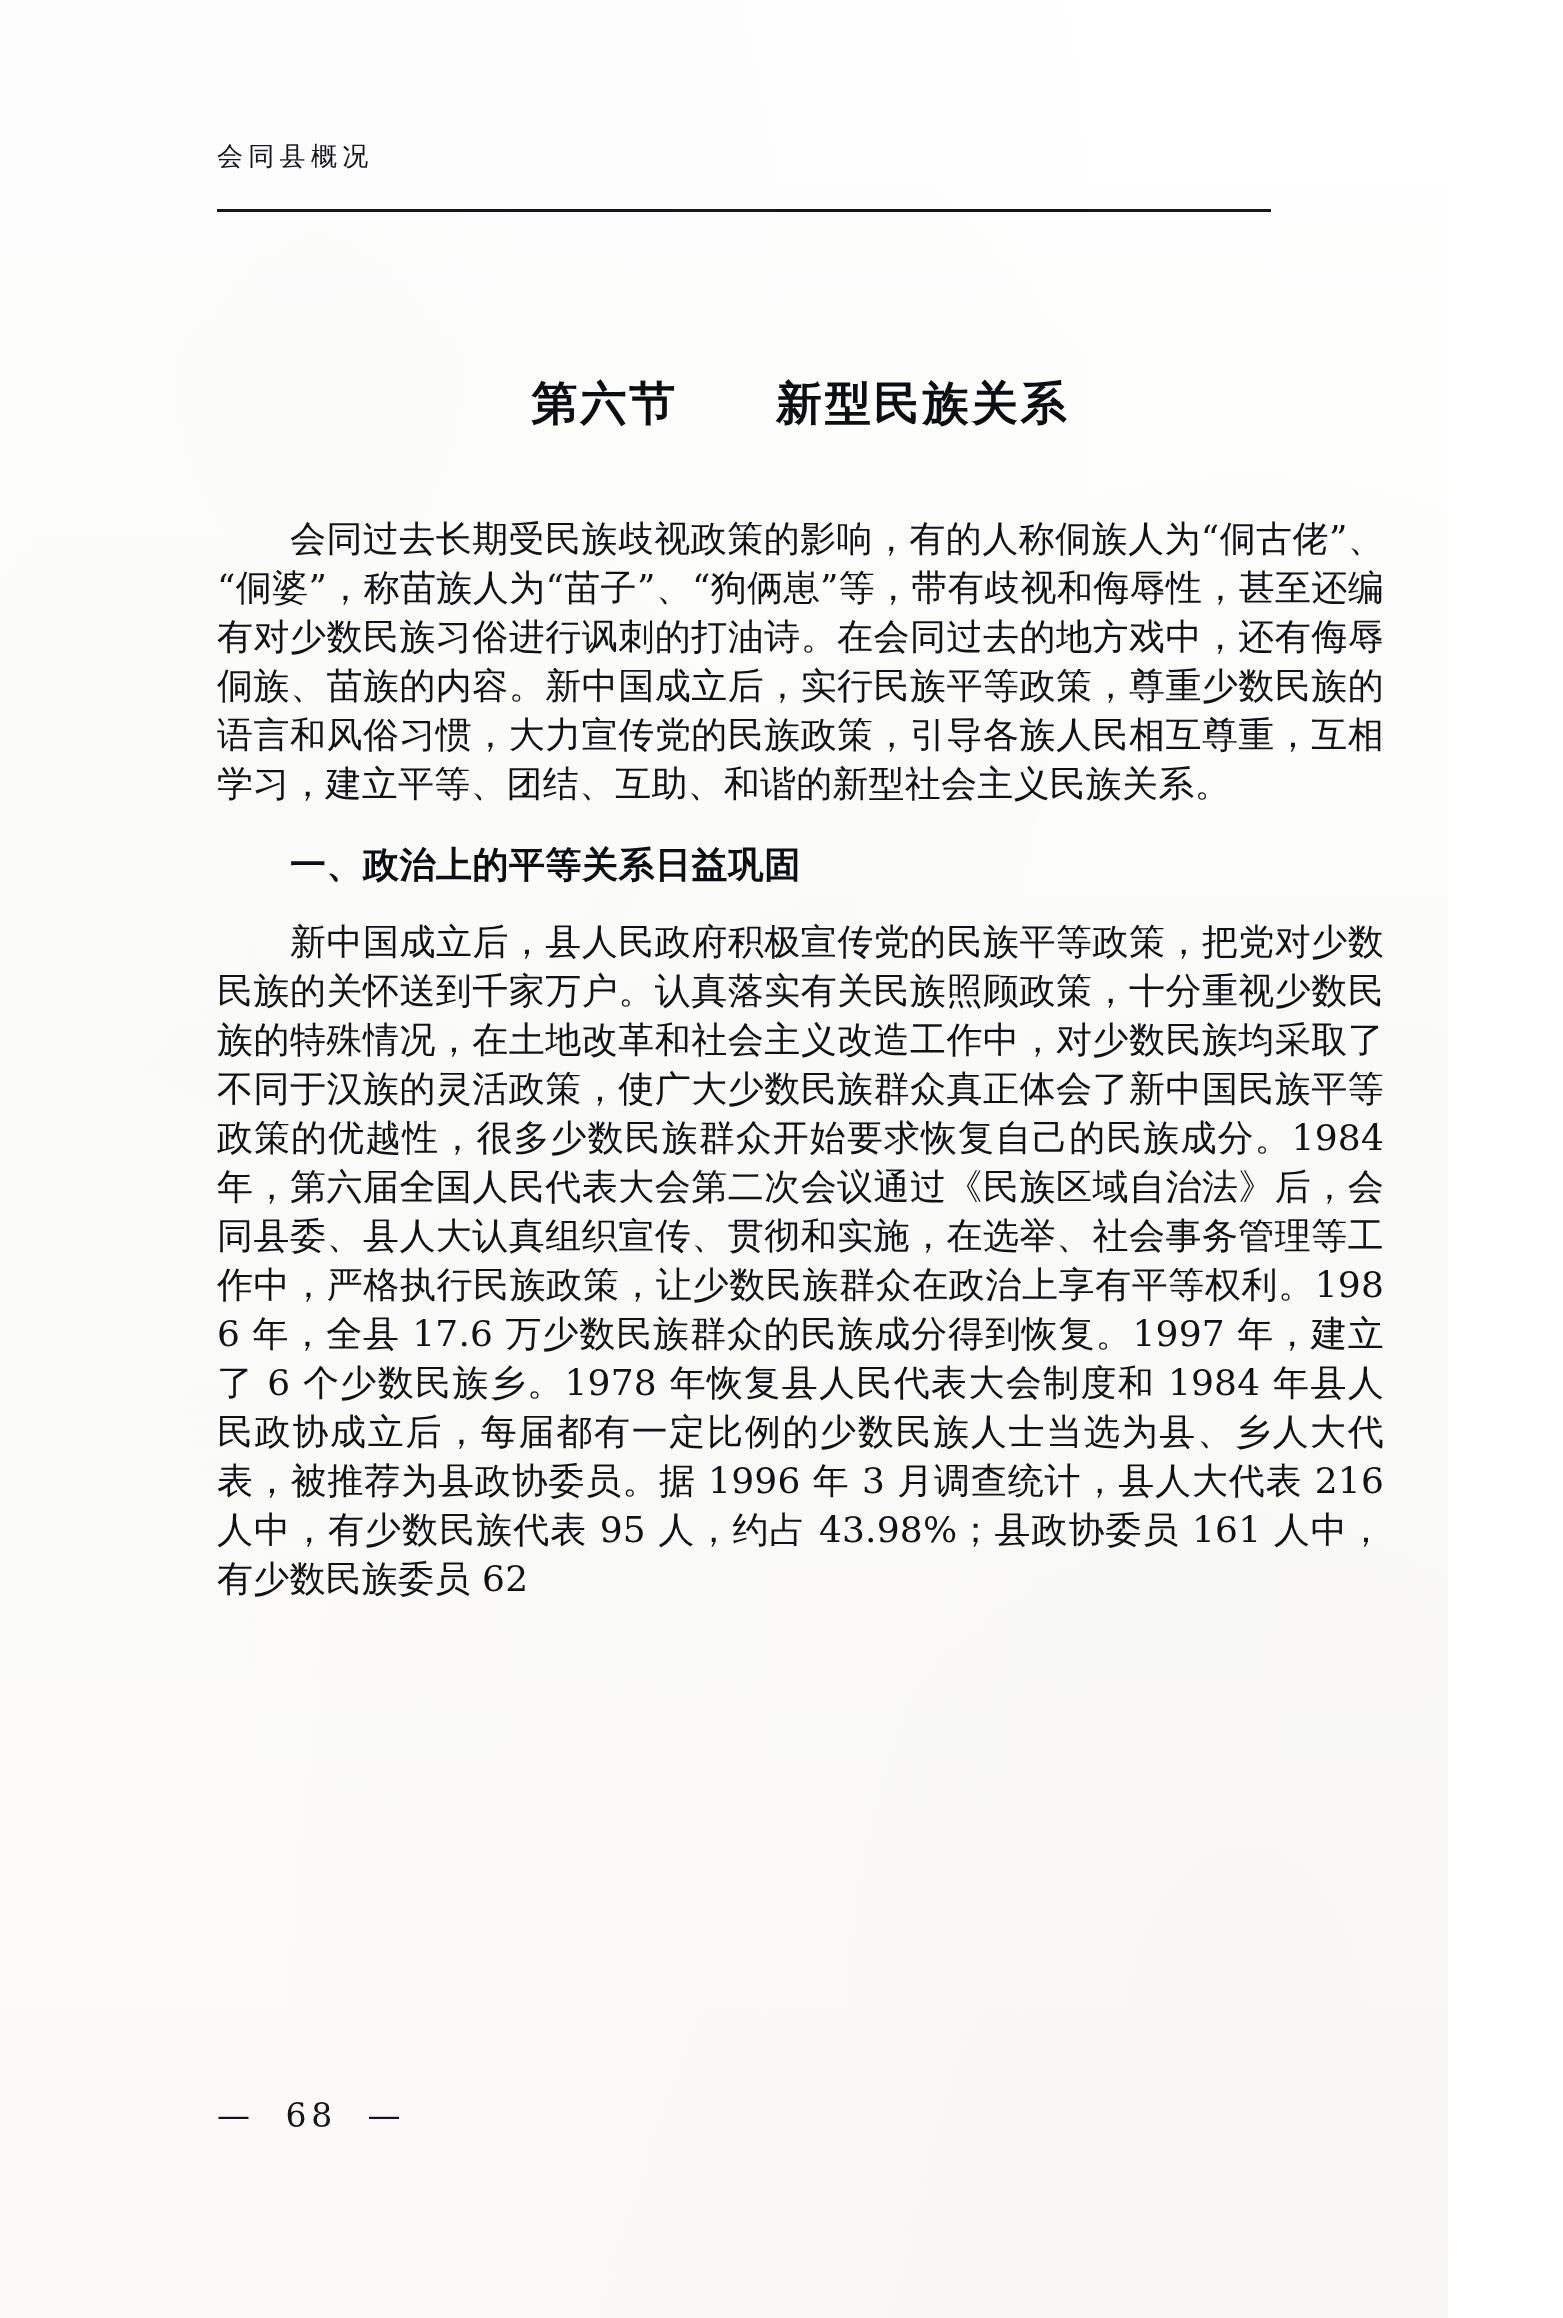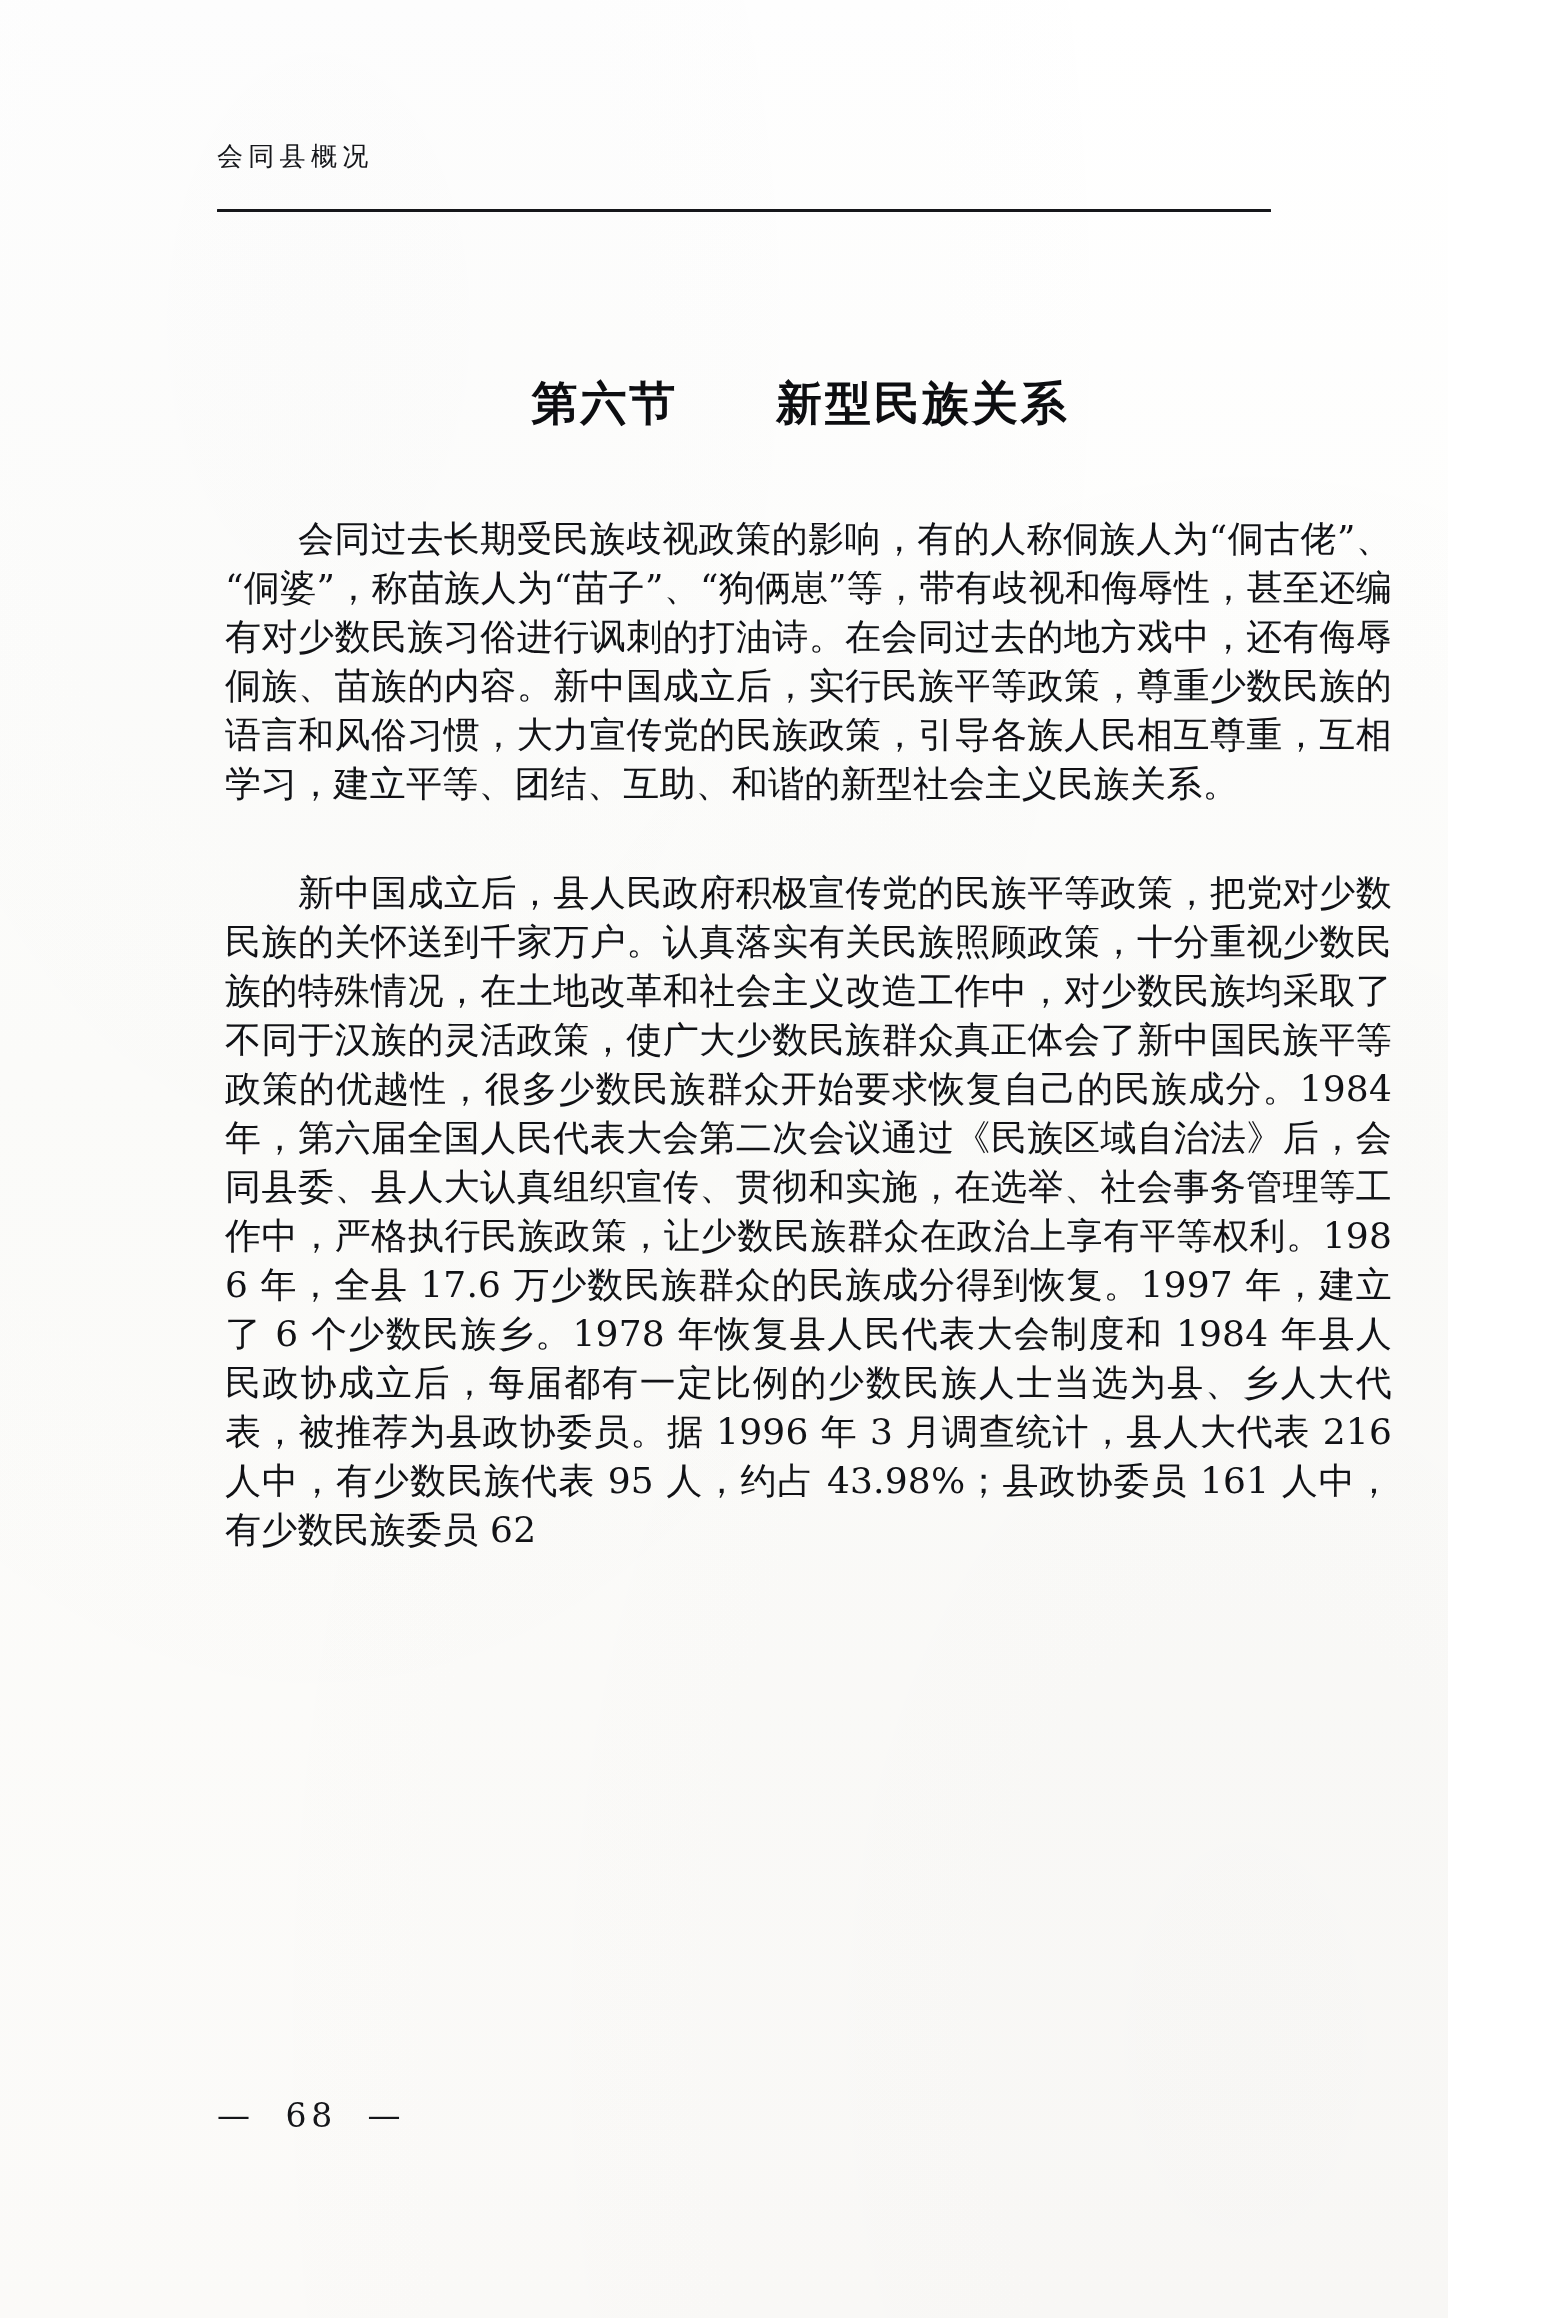--- a/index.html
+++ b/index.html
@@ -79,21 +79,20 @@
     color: #0d0e11;
     white-space: pre;
   }
 
   
   .column {
     position: absolute;
     left: 217px;
     top: 514px;
     width: 1167px;
-    margin-left: 8px;
   }
 
   p.body-par {
     margin: 0;
     font-family: "DejaVu Serif", "Liberation Serif", serif;
     font-size: 36px;
     line-height: 49px;
     color: #111216;
     text-align: justify;
     text-justify: inter-character;
@@ -145,20 +144,21 @@
     <div class="head-rule"></div>
 
     <h1 class="section-title">第六节　　新型民族关系</h1>
 
     <div class="column">
 
       <p class="body-par">会同过去长期受民族歧视政策的影响，有的人称侗族人为“侗古佬”、“侗婆”，称苗族人为“苗子”、“狗俩崽”等，带有歧视和侮辱性，甚至还编有对少数民族习俗进行讽刺的打油诗。在会同过去的地方戏中，还有侮辱侗族、苗族的内容。新中国成立后，实行民族平等政策，尊重少数民族的语言和风俗习惯，大力宣传党的民族政策，引导各族人民相互尊重，互相学习，建立平等、团结、互助、和谐的新型社会主义民族关系。</p>
 
       <div class="gap-before-sub"></div>
 
+      <h2 class="sub-head">一、政治上的平等关系日益巩固</h2>
 
       <div class="gap-after-sub"></div>
 
       <p class="body-par">新中国成立后，县人民政府积极宣传党的民族平等政策，把党对少数民族的关怀送到千家万户。认真落实有关民族照顾政策，十分重视少数民族的特殊情况，在土地改革和社会主义改造工作中，对少数民族均采取了不同于汉族的灵活政策，使广大少数民族群众真正体会了新中国民族平等政策的优越性，很多少数民族群众开始要求恢复自己的民族成分。1984 年，第六届全国人民代表大会第二次会议通过《民族区域自治法》后，会同县委、县人大认真组织宣传、贯彻和实施，在选举、社会事务管理等工作中，严格执行民族政策，让少数民族群众在政治上享有平等权利。1986 年，全县 17.6 万少数民族群众的民族成分得到恢复。1997 年，建立了 6 个少数民族乡。1978 年恢复县人民代表大会制度和 1984 年县人民政协成立后，每届都有一定比例的少数民族人士当选为县、乡人大代表，被推荐为县政协委员。据 1996 年 3 月调查统计，县人大代表 216 人中，有少数民族代表 95 人，约占 43.98%；县政协委员 161 人中，有少数民族委员 62</p>
 
     </div>
 
     <div class="folio">—  68  —</div>
 
   </div>

